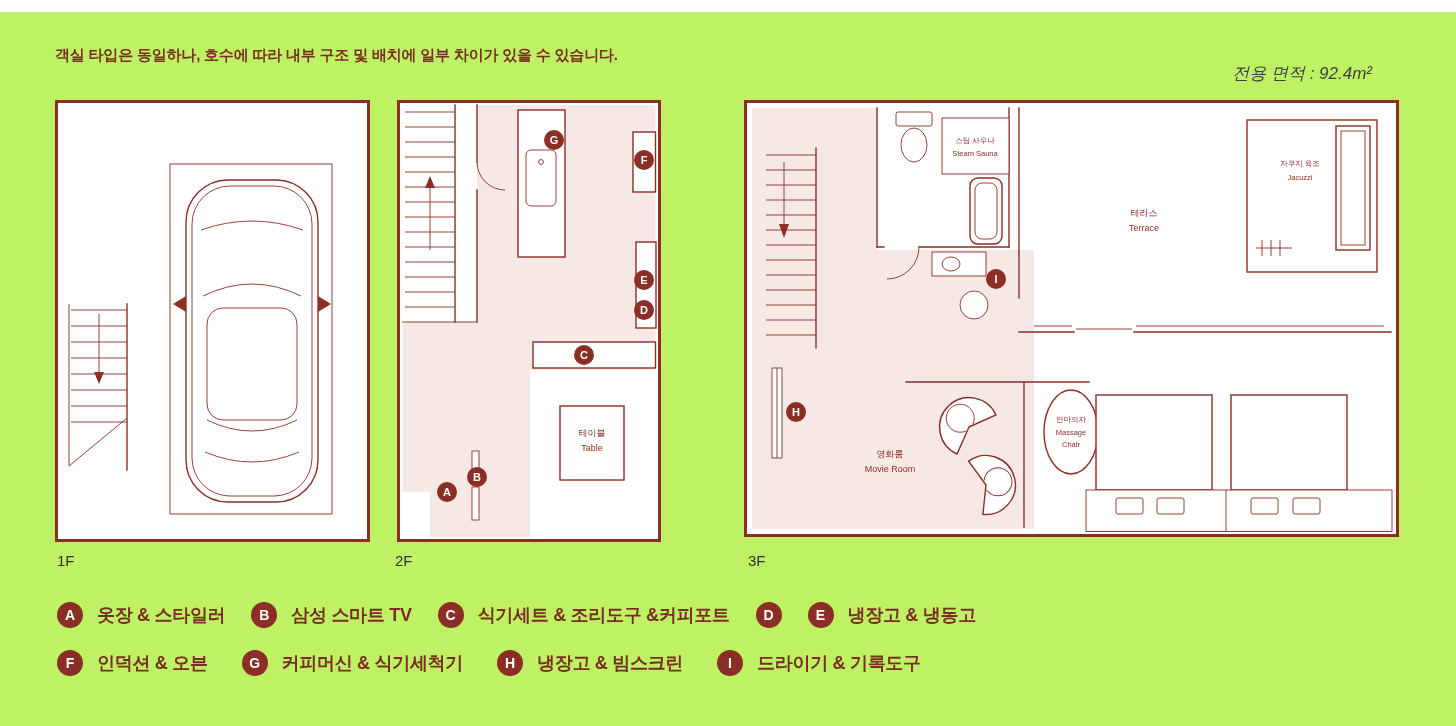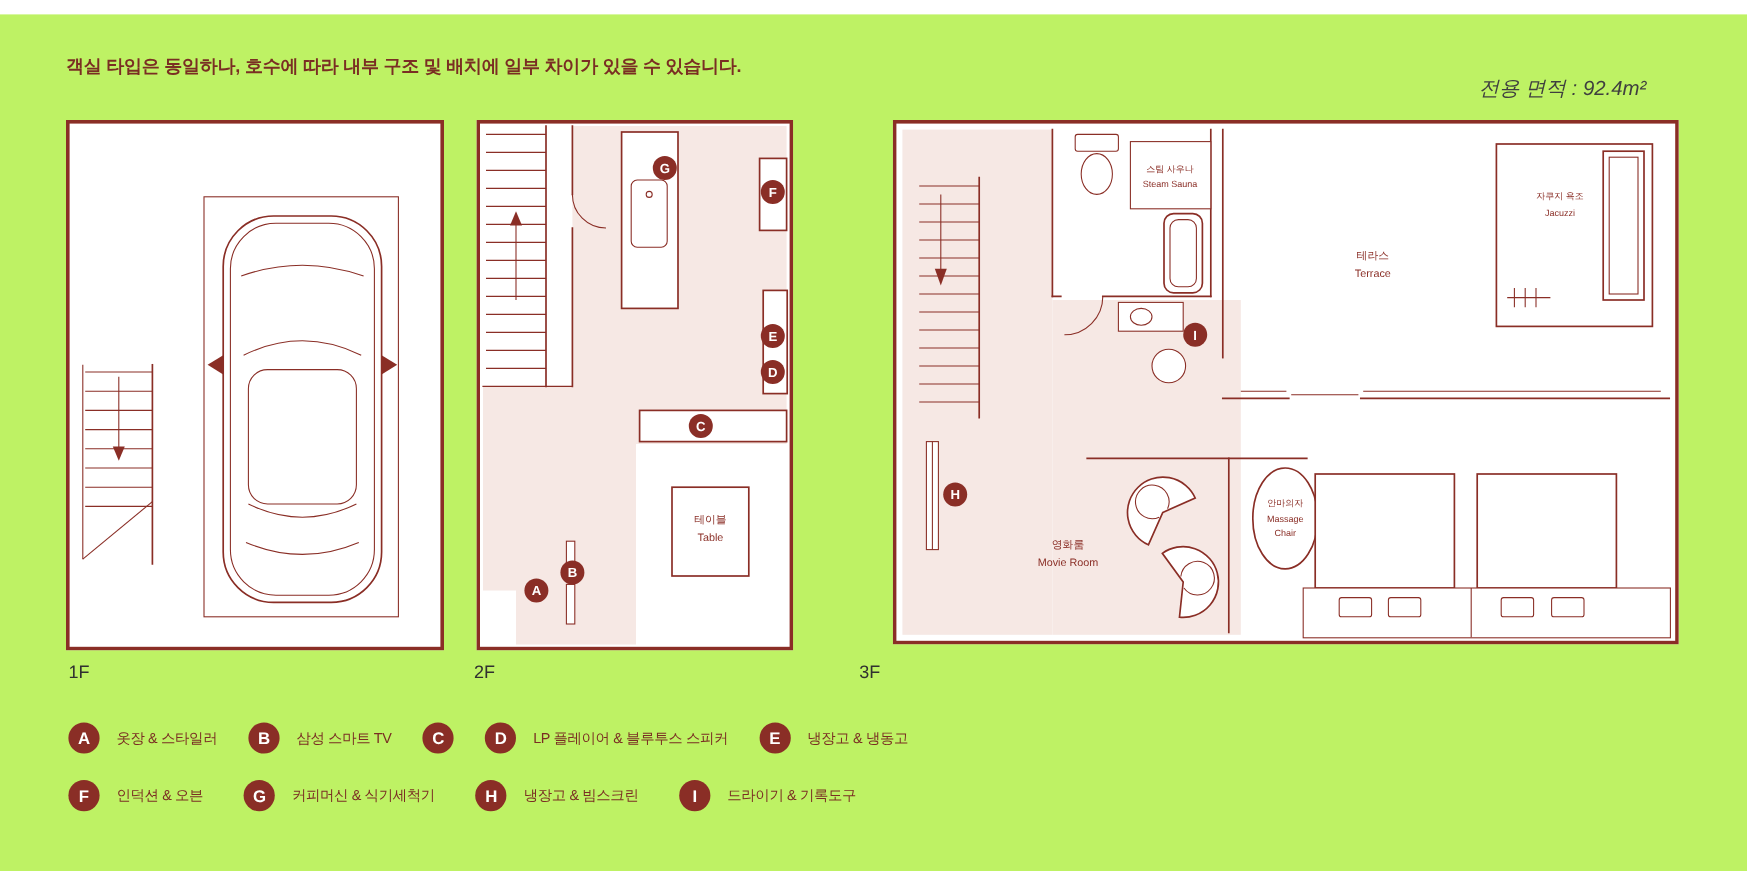--- a/index.html
+++ b/index.html
@@ -15,34 +15,34 @@
   .area-label{
     position:absolute;right:84px;top:50px;font-size:17px;color:#3f3f3f;font-style:italic;
   }
   .plan{position:absolute;}
   .plan-1f{left:55px;top:88px;width:315px;height:442px;}
   .plan-2f{left:397px;top:88px;width:264px;height:442px;}
   .plan-3f{left:710px;top:88px;width:596px;height:437px;padding-left:34px;}
   .floor-label{position:absolute;top:540px;font-size:15px;font-weight:400;color:#303030;}
   .floor-label-1f{left:57px;}
   .floor-label-2f{left:395px;text-align:right;}
-  .floor-label-3f{left:716px;}
+  .floor-label-3f{left:748px;}
 
   .legend-row{position:absolute;left:57px;display:flex;align-items:center;}
   .legend-row-1{top:590px;}
   .legend-row-2{top:638px;}
   .lg-item{display:flex;align-items:center;}
   .legend-row-1 .lg-item{margin-right:26px;}
   .legend-row-2 .lg-item{margin-right:34px;}
   .lg-badge{
     width:26px;height:26px;border-radius:50%;background:#8a2e26;color:#fff;
     font-size:14px;font-weight:700;display:flex;align-items:center;justify-content:center;
     flex:0 0 26px;
   }
-  .lg-label{margin-left:14px;font-size:12px;font-weight:400;color:#7a2e23;letter-spacing:-0.3px;}
+  .lg-label{margin-left:14px;font-size:18px;font-weight:700;color:#7a2e23;letter-spacing:-0.3px;}
 
   
   .pl{stroke:#8a2e26;stroke-width:1.4;fill:none;stroke-linecap:square;}
   .pl-thin{stroke:#8a2e26;stroke-width:0.9;fill:none;}
   .pl-white{fill:#ffffff;stroke:#8a2e26;stroke-width:1.4;}
   .pl-white-thin{fill:#ffffff;stroke:#8a2e26;stroke-width:0.9;}
   .pl-pink{fill:#f6e8e4;stroke:none;}
   .pl-solid{fill:#8a2e26;stroke:none;}
   .pl-border{stroke:#8a2e26;stroke-width:3;fill:none;}
   .bg-white{fill:#ffffff;stroke:none;}
@@ -289,24 +289,24 @@
     <div class="lg-item">
       <span class="lg-badge">A</span>
       <span class="lg-label">옷장 &amp; 스타일러</span>
     </div>
     <div class="lg-item">
       <span class="lg-badge">B</span>
       <span class="lg-label">삼성 스마트 TV</span>
     </div>
     <div class="lg-item">
       <span class="lg-badge">C</span>
+      <span class="lg-label">식기세트 &amp; 조리도구 &amp;커피포트</span>
     </div>
     <div class="lg-item">
       <span class="lg-badge">D</span>
-      <span class="lg-label">LP 플레이어 &amp; 블루투스 스피커</span>
     </div>
     <div class="lg-item">
       <span class="lg-badge">E</span>
       <span class="lg-label">냉장고 &amp; 냉동고</span>
     </div>
   </div>
 
   <div class="legend-row legend-row-2">
     <div class="lg-item">
       <span class="lg-badge">F</span>

